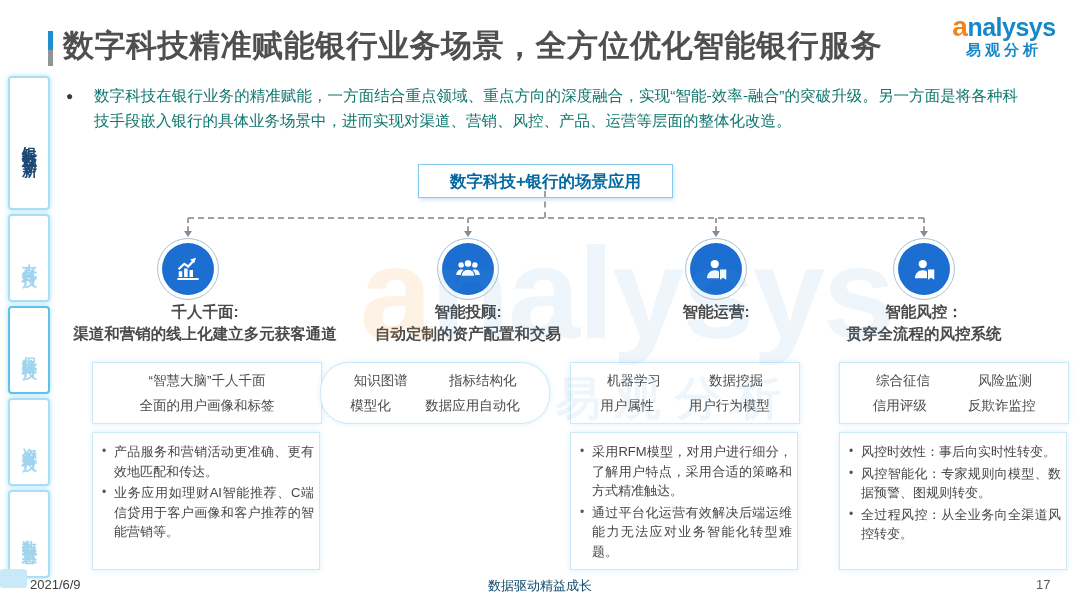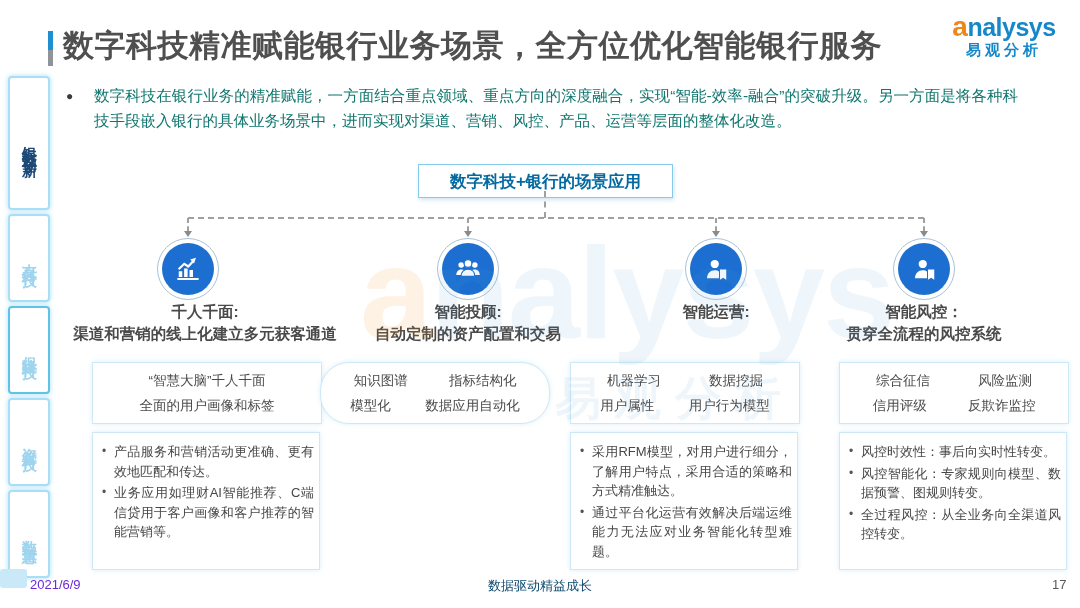--- a/index.html
+++ b/index.html
@@ -76,23 +76,23 @@
   
   .wm{position:absolute;left:0;top:0;width:1080px;height:608px;pointer-events:none;z-index:9;}
   .wm-word{position:absolute;left:360px;top:218px;font-size:130px;font-weight:bold;
     color:rgba(80,160,215,0.09);letter-spacing:-2px;}
   .wm-word .wm-a{color:rgba(243,150,45,0.12);}
   .wm-cn{position:absolute;left:555px;top:368px;font-size:46px;font-weight:bold;
     color:rgba(80,160,215,0.09);letter-spacing:14px;}
 
   
   .f-chip{position:absolute;left:0;top:569px;width:27px;height:19px;background:#C9E9F8;border-radius:3px;}
-  .f-date{position:absolute;left:30px;top:577px;font-size:13px;color:#6d28d9;}
+  .f-date{position:absolute;left:30px;top:577px;font-size:13px;color:#404040;}
   .f-center{position:absolute;left:0;top:577px;width:1080px;text-align:center;font-size:13px;color:#0c4a6e;}
-  .f-page{position:absolute;left:1036px;top:577px;font-size:13px;color:#595959;margin-left:16px;}
+  .f-page{position:absolute;left:1036px;top:577px;font-size:13px;color:#595959;}
 </style>
 </head>
 <body>
 
 <div class="page">
 
   <div class="accent-bar"></div>
   <div class="page-title">数字科技精准赋能银行业务场景，全方位优化智能银行服务</div>
   <div class="logo">
     <div class="logo-word"><span class="logo-a">a</span><span>nalysys</span></div>

